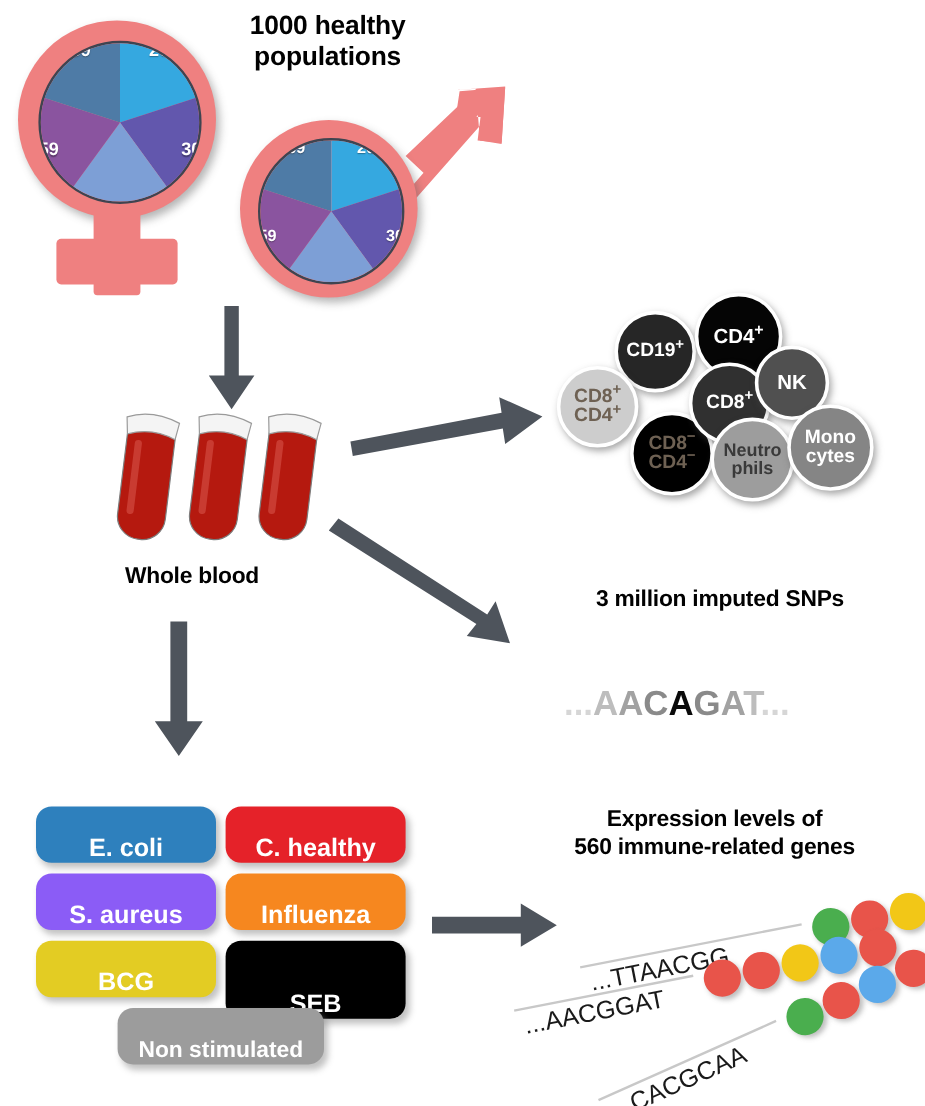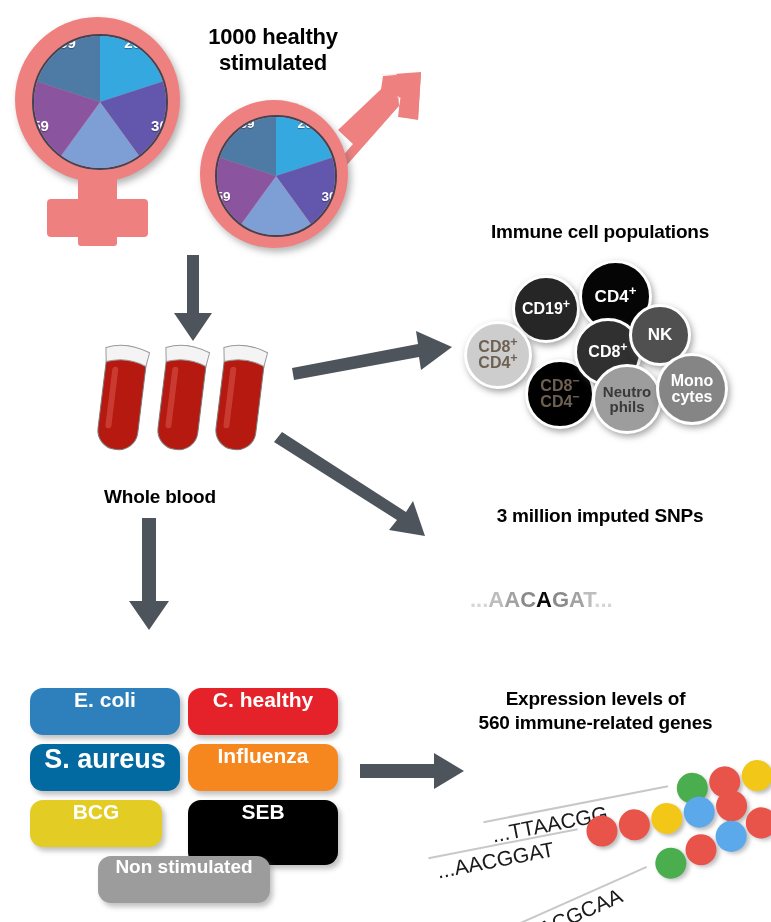--- a/index.html
+++ b/index.html
@@ -4,21 +4,21 @@
 <style>
   html,body{margin:0;padding:0;}
   body{
     width:771px;height:922px;
     background:#ffffff;
     font-family:"Liberation Sans","DejaVu Sans",sans-serif;
     overflow:hidden;
     position:relative;
   }
   .stage{position:absolute;left:0;top:0;width:771px;height:922px;}
-  .abs{position:absolute;margin-top:16px;}
+  .abs{position:absolute;}
 
   
   .heading{
     font-weight:bold;color:#010101;text-align:center;
     line-height:1.18;letter-spacing:-0.2px;
   }
   #title-individuals{left:168px;top:8px;width:210px;font-size:22px;}
   #title-immune{left:430px;top:205px;width:340px;font-size:19px;}
   #title-snps{left:430px;top:489px;width:340px;font-size:19px;}
   #title-expression{left:420px;top:671px;width:351px;font-size:19px;line-height:1.25;}
@@ -71,21 +71,21 @@
   .dim1{color:#d6d6d6;}
   .dim2{color:#bdbdbd;}
   .dim3{color:#a2a2a2;}
   .dim4{color:#8a8a8a;}
   .hi{color:#0a0a0a;}
 
   
   .stimbox{
     position:absolute;border-radius:13px;
     color:#ffffff;font-weight:bold;
-    display:flex;align-items:flex-start;justify-content:center;
+    display:flex;align-items:flex-end;justify-content:center;
     box-shadow:3px 4px 5px rgba(120,120,120,0.45);
     box-sizing:border-box;
   }
 
   
   .strand{position:absolute;transform-origin:0 50%;}
   .strand .seq{
     position:absolute;white-space:nowrap;font-weight:normal;
     color:#1a1a1a;
   }
@@ -95,21 +95,21 @@
   }
   .strand-line{position:absolute;background:#c8c8c8;height:2px;}
 </style>
 </head>
 <body>
 
 <div class="stage">
 
   <div class="abs heading" id="title-individuals">
     <div>1000 healthy</div>
-    <div>stimulated</div>
+    <div>populations</div>
   </div>
 
   <div class="gsym" id="female-symbol" style="left:8px;top:14px;width:180px;height:235px;">
     <div class="gring" style="left:7px;top:3px;width:165px;height:165px;"></div>
     <div class="gcross-v" style="left:70px;top:160px;width:39px;height:72px;border-radius:3px;"></div>
     <div class="gcross-h" style="left:39px;top:185px;width:101px;height:38px;border-radius:4px;"></div>
     <div class="pie" id="pie-female" style="left:24px;top:20px;width:132px;height:132px;">
         <div class="slice" style="background: rgb(53, 168, 224); clip-path: polygon(50% 50%, 50% -2%, 55.44% -1.72%, 60.81% -0.86%, 66.07% 0.55%, 71.15% 2.5%, 76% 4.97%, 80.56% 7.93%, 84.79% 11.36%, 88.64% 15.21%, 92.07% 19.44%, 95.03% 24%, 97.5% 28.85%, 99.45% 33.93%);"></div>
         <div class="pielabel" style="font-size: 15px; left: 82.916%; top: 4.69505%;">20-29</div>
         <div class="slice" style="background: rgb(98, 87, 173); clip-path: polygon(50% 50%, 99.45% 33.93%, 100.86% 39.19%, 101.72% 44.56%, 102% 50%, 101.72% 55.44%, 100.86% 60.81%, 99.45% 66.07%, 97.5% 71.15%, 95.03% 76%, 92.07% 80.56%, 88.64% 84.79%, 84.79% 88.64%, 80.56% 92.07%);"></div>
@@ -178,21 +178,20 @@
   </svg>
 
   <svg class="arrow-svg" style="left:126px;top:518px;width:50px;height:115px;" viewBox="0 0 50 115">
     <path d="M16 0 h14 v83 h13 L23 112 L3 83 h13 Z" fill="#4e545c"></path>
   </svg>
 
   <svg class="arrow-svg" style="left:358px;top:753px;width:110px;height:40px;" viewBox="0 0 110 40">
     <path d="M2 11 L76 11 L76 0 L106 18 L76 36 L76 25 L2 25 Z" fill="#4e545c"></path>
   </svg>
 
-  <div class="abs heading" id="title-immune">Immune cell populations</div>
   <div class="abs" id="immune-cluster" style="left:0;top:0;width:752px;height:922px;">
       <div class="cell" style="left: 512px; top: 259px; width: 68px; height: 68px; background: rgb(38, 38, 38); color: rgb(255, 255, 255); font-size: 16px;">
         <div>CD19<sup>+</sup></div>
       </div>
       <div class="cell" style="left: 579px; top: 244px; width: 73px; height: 73px; background: rgb(5, 5, 5); color: rgb(255, 255, 255); font-size: 17px;">
         <div>CD4<sup>+</sup></div>
       </div>
       <div class="cell" style="left: 464px; top: 305px; width: 68px; height: 68px; background: rgb(205, 205, 205); color: rgb(110, 97, 83); font-size: 16px;">
         <div>CD8<sup>+</sup><br>CD4<sup>+</sup></div>
       </div>
@@ -208,37 +207,37 @@
       <div class="cell" style="left: 592px; top: 348px; width: 70px; height: 70px; background: rgb(157, 157, 157); color: rgb(58, 58, 58); font-size: 15px;">
         <div>Neutro<br>phils</div>
       </div>
       <div class="cell" style="left: 656px; top: 337px; width: 72px; height: 72px; background: rgb(133, 133, 133); color: rgb(255, 255, 255); font-size: 16px;">
         <div>Mono<br>cytes</div>
       </div>
     </div>
 
   <div class="abs heading" id="title-snps">3 million imputed SNPs</div>
   <div class="abs" id="snp-block" style="left:470px;top:528px;width:290px;height:90px;">
-      <div class="snprow" style="left: 0px; top: 43px; font-size: 22px;"><span class="dim1">...</span><span class="dim2">A</span><span class="dim3">A</span><span class="dim4">C</span><span class="hi">A</span><span class="dim4">G</span><span class="dim3">A</span><span class="dim2">T</span><span class="dim1">...</span></div>
+      <div class="snprow" style="left: 0px; top: 43px; font-size: 29px;"><span class="dim1">...</span><span class="dim2">A</span><span class="dim3">A</span><span class="dim4">C</span><span class="hi">A</span><span class="dim4">G</span><span class="dim3">A</span><span class="dim2">T</span><span class="dim1">...</span></div>
     </div>
 
   <div class="abs" id="stim-block" style="left:30px;top:672px;width:320px;height:230px;">
       <div class="stimbox" style="width: 150px; height: 47px; left: 0px; top: 0px; background: rgb(46, 128, 189); font-size: 21px;">
         <span>E. coli</span>
       </div>
       <div class="stimbox" style="width: 150px; height: 47px; left: 158px; top: 0px; background: rgb(229, 34, 41); font-size: 21px;">
         <span>C. healthy</span>
       </div>
-      <div class="stimbox" style="width: 150px; height: 47px; left: 0px; top: 56px; background: #0369a1; font-size: 27px;">
+      <div class="stimbox" style="width: 150px; height: 47px; left: 0px; top: 56px; background: #8b5cf6; font-size: 21px;">
         <span>S. aureus</span>
       </div>
       <div class="stimbox" style="width: 150px; height: 47px; left: 158px; top: 56px; background: rgb(246, 135, 31); font-size: 21px;">
         <span>Influenza</span>
       </div>
-      <div class="stimbox" style="width: 132px; height: 47px; left: 0px; top: 112px; background: rgb(227, 204, 35); font-size: 21px;">
+      <div class="stimbox" style="width: 150px; height: 47px; left: 0px; top: 112px; background: rgb(227, 204, 35); font-size: 21px;">
         <span>BCG</span>
       </div>
       <div class="stimbox" style="width: 150px; height: 65px; left: 158px; top: 112px; background: #000000; font-size: 21px;">
         <span>SEB</span>
       </div>
       <div class="stimbox" style="width: 172px; height: 47px; left: 68px; top: 168px; background: rgb(156, 156, 156); font-size: 19px;">
         <span>Non stimulated</span>
       </div>
     </div>
 

